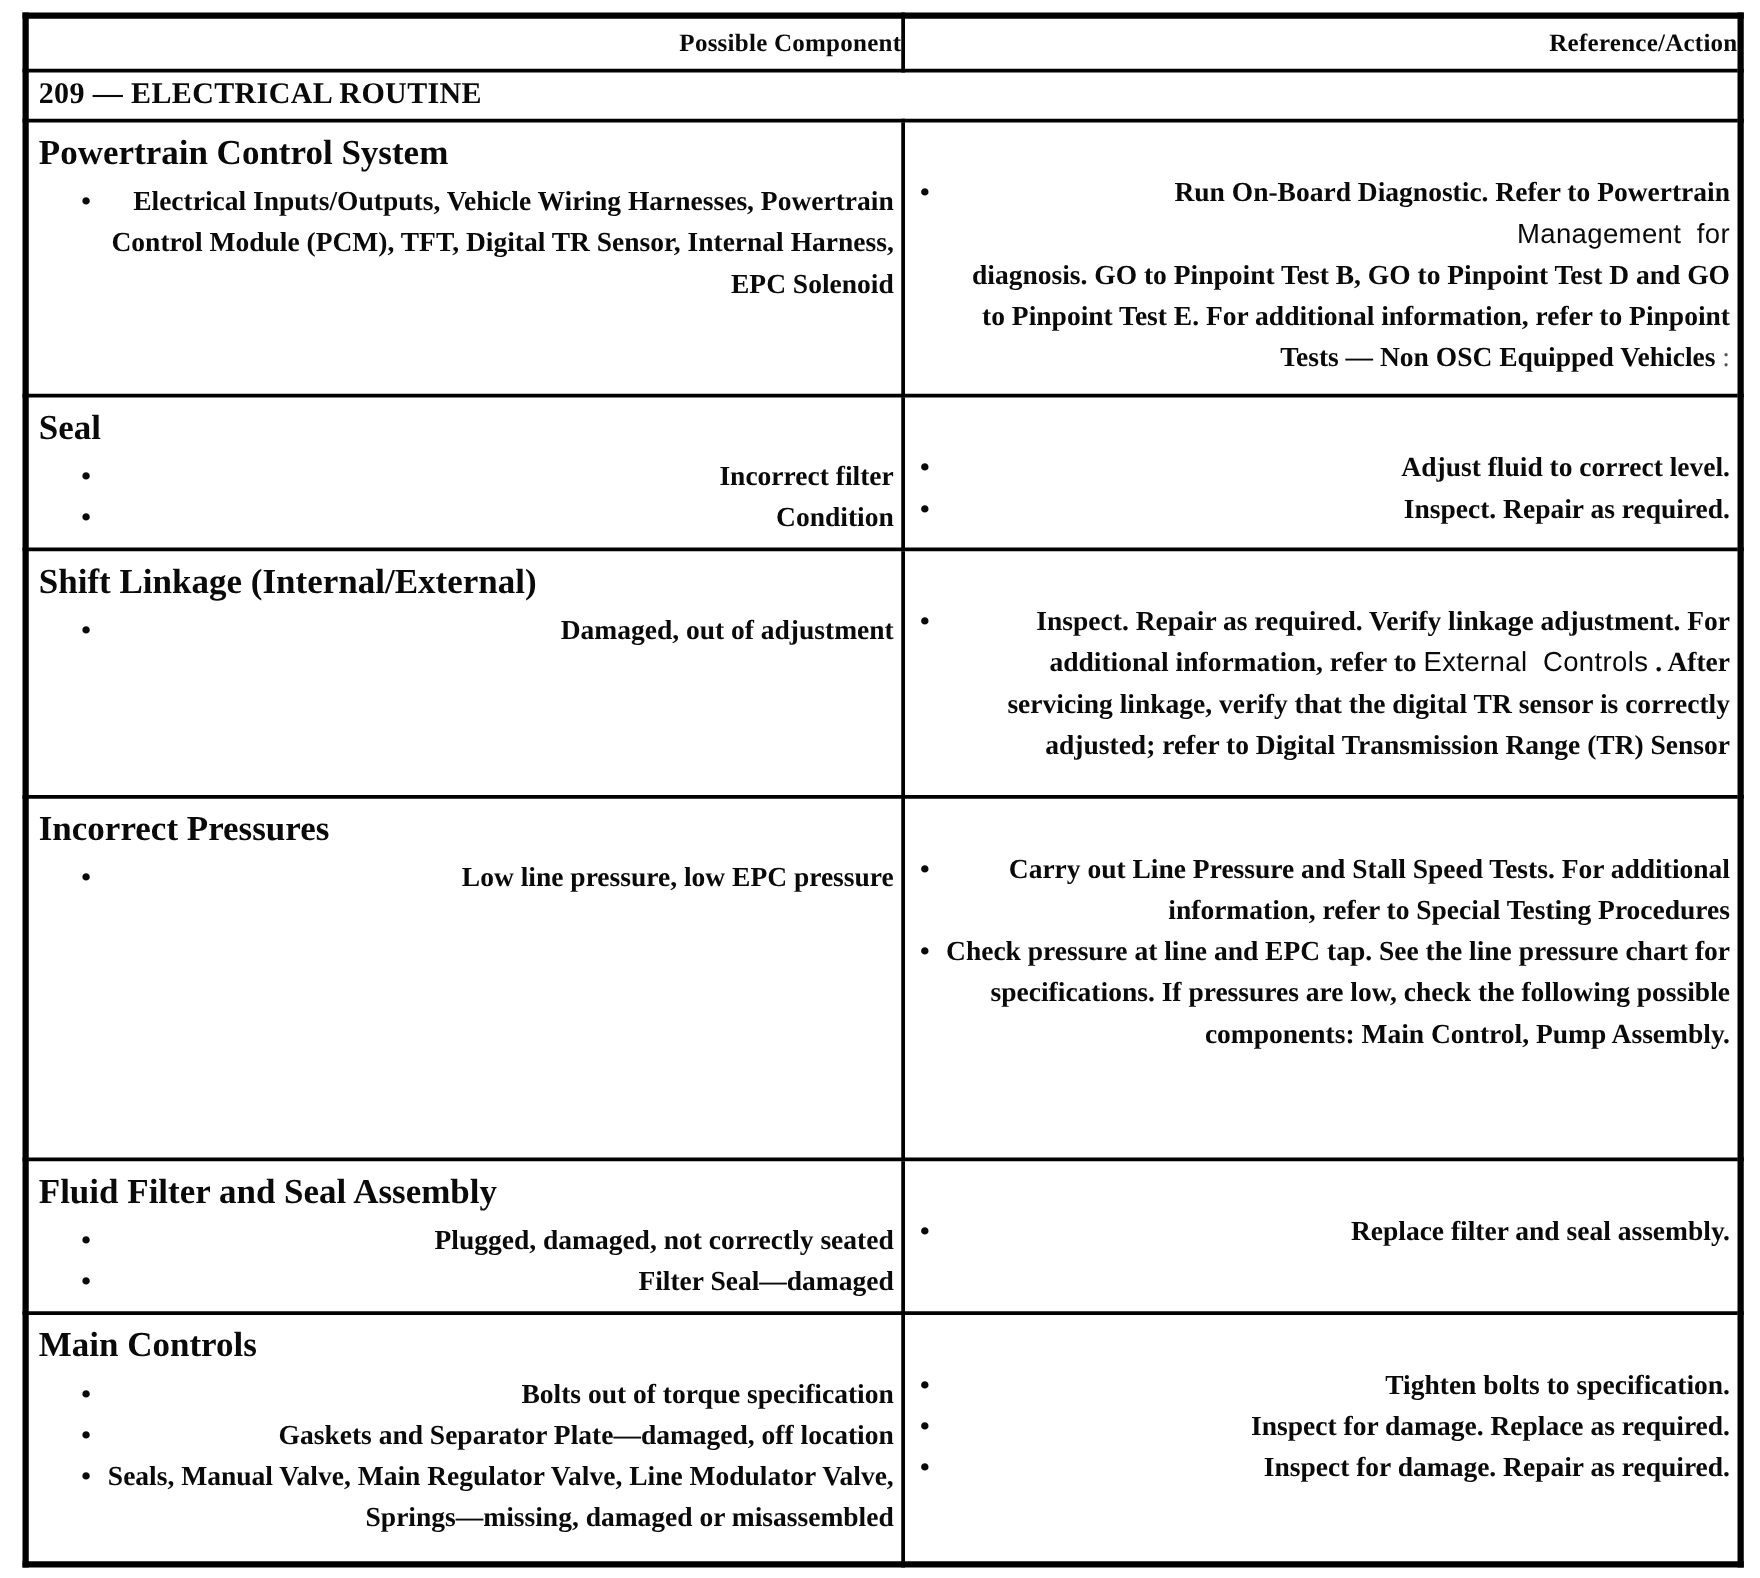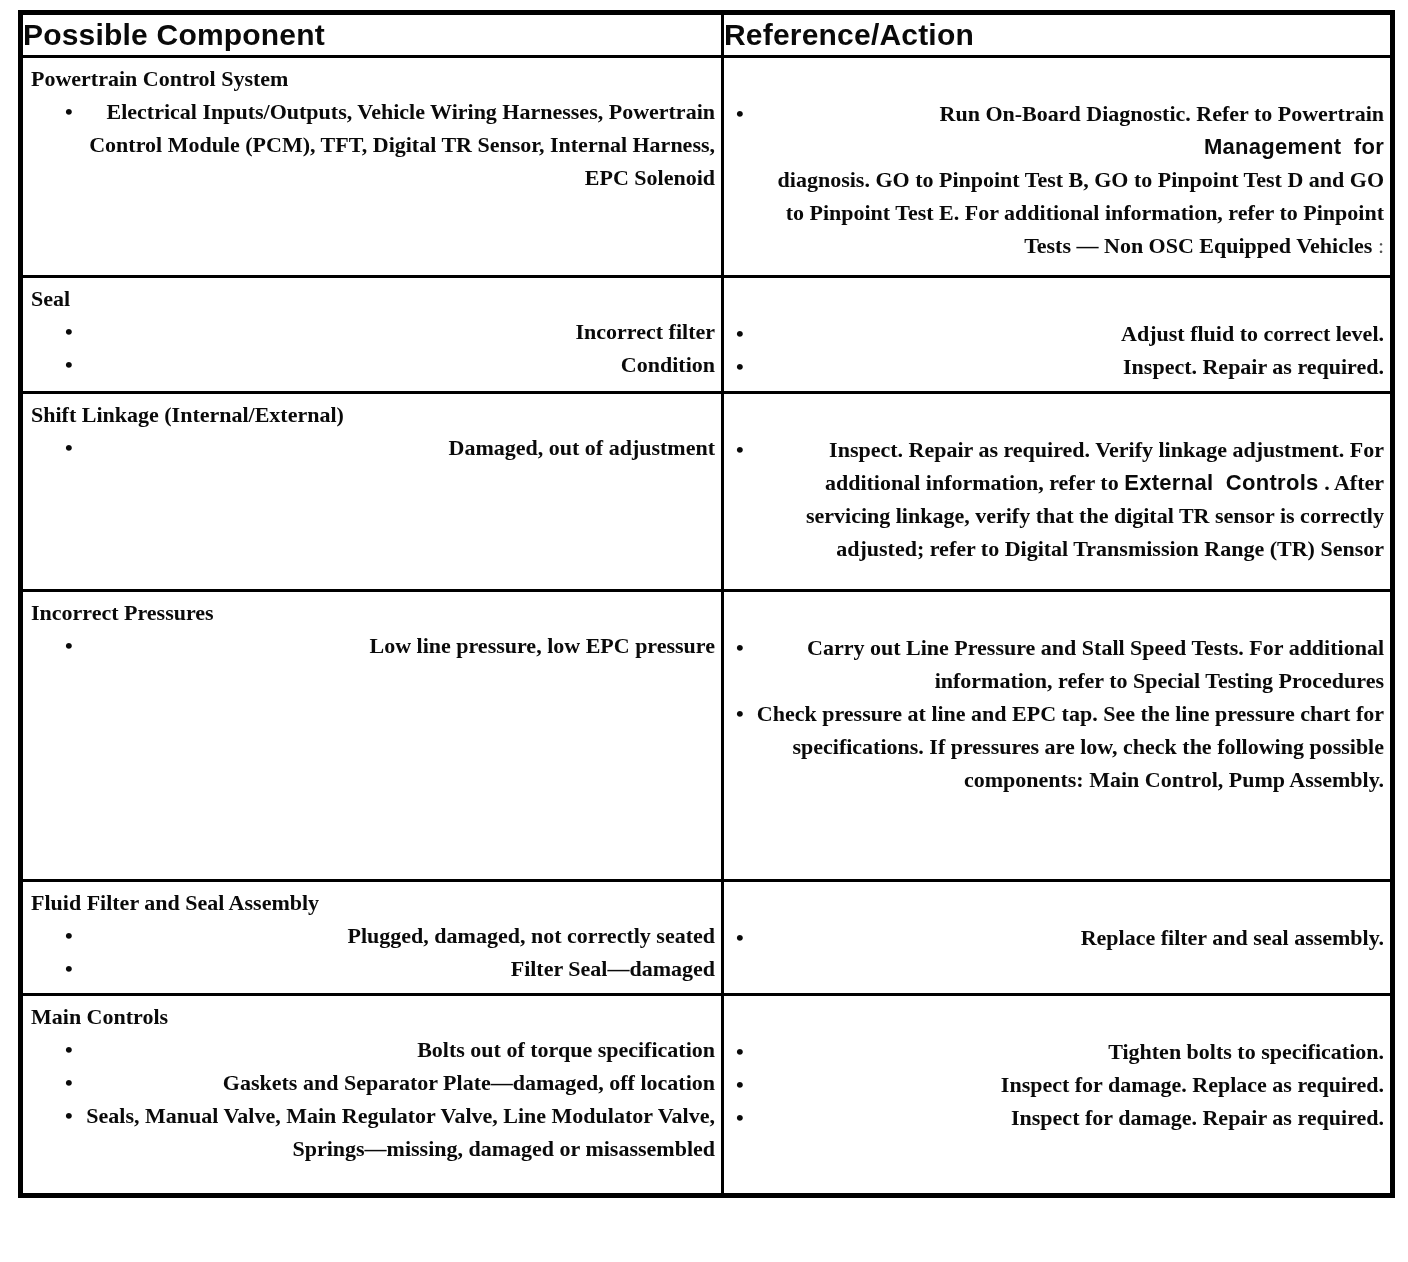--- a/index.html
+++ b/index.html
@@ -20,24 +20,24 @@
     left: 18px; top: 10px;
     width: 1372px;
     border-collapse: collapse;
     table-layout: fixed;
   }
   table.diag, table.diag td, table.diag th {
     border: 3px solid #000;
   }
   table.diag { border-width: 5px; }
   th.colhead {
-    font-family: Liberation Sans, sans-serif;
-    font-weight: bold;
-    font-size: 30px;
-    text-align: left;
+    font-family: Liberation Serif, serif;
+    font-weight: bold;
+    font-size: 20px;
+    text-align: right;
     height: 44px;
     letter-spacing: 0.2px;
     border-bottom-width: 4px;
   }
   td.section {
     font-weight: bold;
     font-size: 24px;
     padding: 4px 8px 6px 8px;
     height: 40px;
     letter-spacing: 0.3px;
@@ -46,40 +46,40 @@
   td.cell {
     vertical-align: top;
     font-size: 22px;
     font-weight: bold;
     line-height: 1.5;
     padding: 4px 6px 8px 8px;
   }
   td.cell-left  { }
   td.cell-right { padding-top: 39px; }
   .cell-title {
-    font-size: 22px;
+    font-size: 28px;
     font-weight: bold;
     line-height: 1.5;
   }
   ul.blist { list-style: none; text-align: right; }
   ul.blist-left  { margin-left: 34px; }
   ul.blist-right { margin-left: 4px; }
   ul.blist li {
     position: relative;
     padding-left: 20px;
   }
   ul.blist li::before {
     content: "\2022";
     position: absolute;
     left: 0; top: 0;
     font-weight: bold;
   }
   .alt {
     font-family: "Liberation Sans", sans-serif;
-    font-weight: 700;
+    font-weight: 400;
     word-spacing: 6px;
     letter-spacing: 0.3px;
   }
   .faint { color: #555; font-weight: normal; }
   
   tr.r-powertrain td { height: 220px; }
   tr.r-fluid td      { height: 105px; }
   tr.r-shift td      { height: 198px; }
   tr.r-press td      { height: 290px; }
   tr.r-filter td     { height: 113px; }
@@ -94,20 +94,23 @@
       <col style="width:702px">
       <col style="width:670px">
     </colgroup>
 
     <tbody>
         <tr>
       <th class="colhead">Possible Component</th>
       <th class="colhead">Reference/Action</th>
     </tr>
 
+    <tr>
+      <td class="section" colspan="2">209 — ELECTRICAL ROUTINE</td>
+    </tr>
 
     <tr class="r-powertrain">
       <td class="cell cell-left">
         <div class="cell-title">Powertrain Control System</div>
         <ul class="blist blist-left">
           <li><span>Electrical Inputs/Outputs, Vehicle Wiring Harnesses, Powertrain Control Module (PCM), TFT, Digital TR Sensor, Internal Harness, EPC Solenoid</span></li>
         </ul>
       </td>
       <td class="cell cell-right">
         <ul class="blist blist-right">

